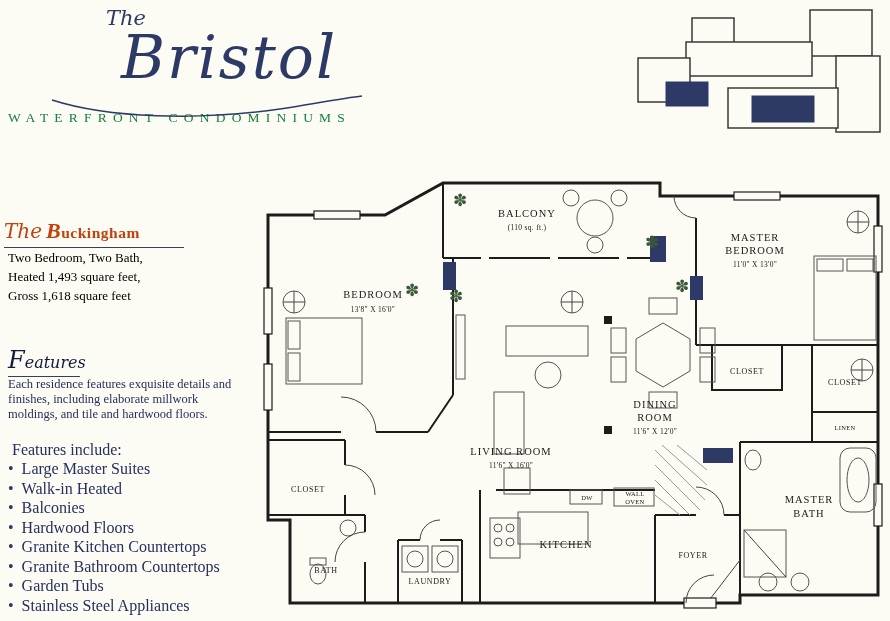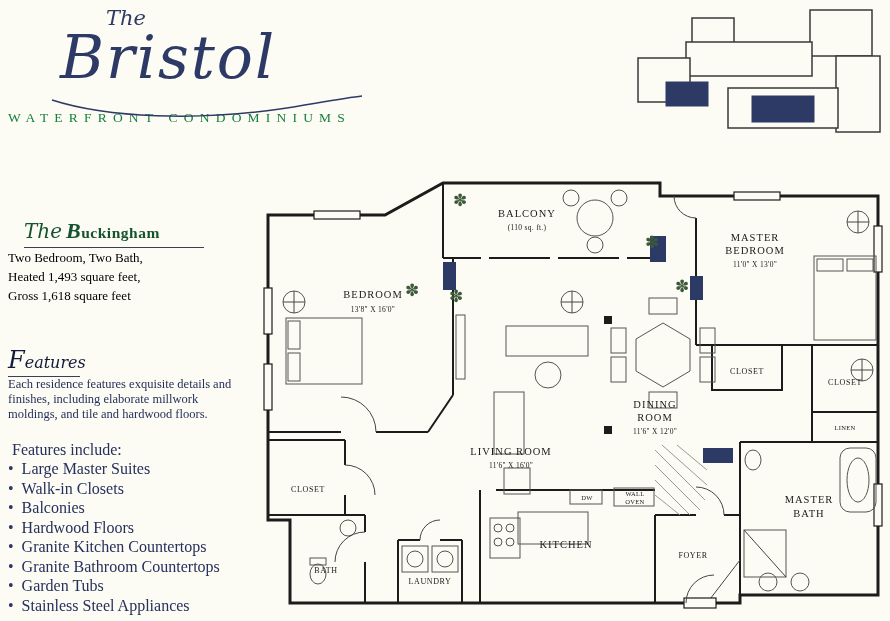--- a/index.html
+++ b/index.html
@@ -12,31 +12,31 @@
     overflow:hidden;
   }
   
   .logo { position:absolute; left:8px; top:6px; width:390px; }
   .logo-the {
     margin-left:98px; font-style:italic; font-size:21px; color:#2e3a66;
     font-family:"DejaVu Serif", serif;
   }
   .logo-name {
     margin-left:52px; margin-top:-8px; font-style:italic; font-size:60px;
-    letter-spacing:2px; color:#2e3a66; font-family:"DejaVu Serif", serif;
+    letter-spacing:2px; color:#2e3a66; font-family:"DejaVu Serif", serif;text-align:center;
   }
   .logo-flourish { position:absolute; left:40px; top:88px; }
   .logo-tagline {
     margin-top:18px; font-size:13.5px; letter-spacing:6.2px; color:#15803d;
     white-space:nowrap;
   }
   
   .plan-title {
-    position:absolute; left:24px; top:218px; width:180px;
-    border-bottom:1.5px solid #3a3f55; padding-bottom:3px; color:#14532d;
+    position:absolute; left:4px; top:218px; width:180px;
+    border-bottom:1.5px solid #3a3f55; padding-bottom:3px; color:#c2410c;
     white-space:nowrap;
   }
   .script-the { font-style:italic; font-size:20px; font-family:"DejaVu Serif", serif; margin-right:4px; }
   .title-name { display:inline-block; font-weight:bold; font-size:15.5px; letter-spacing:0.5px; }
   .title-name::first-letter { font-size:22px; font-style:italic; }
   .plan-specs { position:absolute; left:8px; top:248px; font-size:13px; line-height:19px; color:#000000; }
   .features-heading {
     position:absolute; left:8px; top:346px; width:72px;
     border-bottom:1.5px solid #3a3f55; padding-bottom:2px;
     font-weight:normal; font-size:16px; font-style:italic; color:#111a38;
@@ -89,21 +89,21 @@
 </div>
 
 <div class="features-heading">Features</div>
 
 <div class="features-desc">Each residence features exquisite details and finishes, including elaborate millwork moldings, and tile and hardwood floors.</div>
 
 <div class="features-include">Features include:</div>
 
 <div class="features-list">
   <div class="feat-item">Large Master Suites</div>
-  <div class="feat-item">Walk-in Closets</div>
+  <div class="feat-item">Walk-in Heated</div>
   <div class="feat-item">Balconies</div>
   <div class="feat-item">Hardwood Floors</div>
   <div class="feat-item">Granite Kitchen Countertops</div>
   <div class="feat-item">Granite Bathroom Countertops</div>
   <div class="feat-item">Garden Tubs</div>
   <div class="feat-item">Stainless Steel Appliances</div>
 </div>
 
 <div class="keyplan">
   <svg width="266" height="136" viewBox="0 0 266 136">

